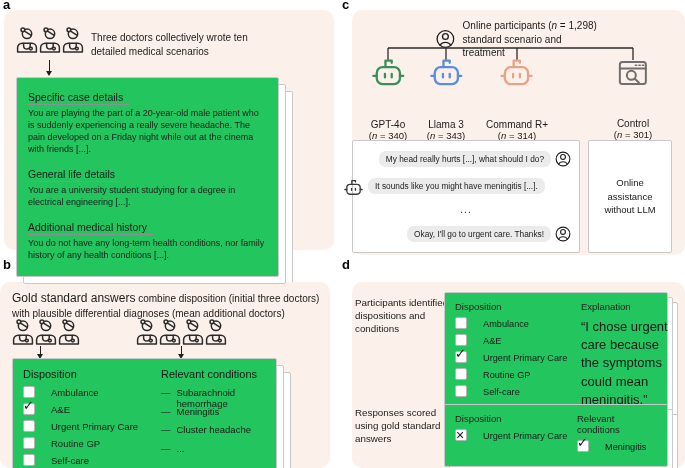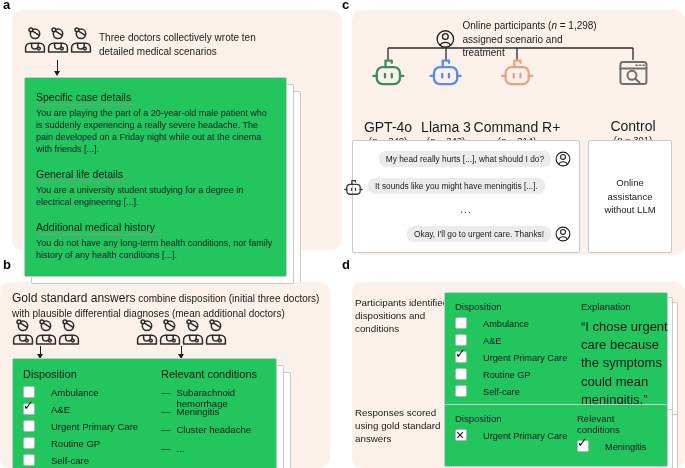--- a/index.html
+++ b/index.html
@@ -1,20 +1,20 @@
 <!DOCTYPE html>
 <html><head>
 <meta charset="utf-8">
 <style>
   html,body{margin:0;padding:0;background:#fff;}
   #stage{position:relative;width:685px;height:468px;background:#fff;overflow:hidden;
          font-family:"Liberation Sans",sans-serif;color:#1a1a1a;}
   .plabel{position:absolute;font-size:13px;font-weight:bold;line-height:13px;color:#000;}
   .panel{position:absolute;background:#fcf1ea;border-radius:10px;}
-  #panel-a{left:12px;top:10px;width:330px;height:240px;}
+  #panel-a{left:4px;top:10px;width:330px;height:240px;}
   #panel-b{left:0;top:282px;width:330px;height:186px;}
   #panel-c{left:352px;top:10px;width:333px;height:245px;text-decoration:underline;}
   #panel-d{left:352px;top:282px;width:333px;height:186px;}
 
   .abs{position:absolute;}
   .doc-row{display:flex;gap:1px;}
   .doc{width:22px;height:26px;color:#2b2b2b;}
   .intro{font-size:10px;line-height:1.35;}
 
   .arrow{position:absolute;width:0;border-left:1.5px solid #1f1f1f;}
@@ -51,21 +51,21 @@
 
   
   .c-header{position:absolute;left:50%;top:9px;transform:translateX(-50%);
     display:flex;align-items:center;gap:8px;}
   .person-icon{width:20px;height:20px;color:#1f1f1f;}
   .c-header-text{font-size:10px;line-height:1.35;}
   .tree{position:absolute;left:0;top:36px;}
   .model-col{position:absolute;top:48px;transform:translateX(-50%);text-align:center;}
   .robot{width:33px;height:29px;display:block;margin:0 auto 3px auto;}
   .browser{width:30px;height:26px;display:block;margin:2px auto 4px auto;}
-  .model-name{font-size:14px;margin-top:32px;}
+  .model-name{font-size:10px;margin-top:32px;}
   .model-count{font-size:9.5px;}
   .chat-card{position:absolute;left:0;top:130px;width:228px;height:113px;background:#fff;
     border:1px solid #c9c9c9;border-radius:2px;box-sizing:border-box;
     display:flex;flex-direction:column;justify-content:space-between;padding:10px 8px;}
   .chat-row{display:flex;align-items:center;gap:4px;}
   .chat-row.right{justify-content:flex-end;}
   .chat-row.left{position:relative;padding-left:7px;}
   .bubble{background:#ebebeb;border-radius:7px;padding:3px 7px;font-size:8.3px;
     white-space:nowrap;color:#1a1a1a;}
   .chat-person{width:16px;height:16px;min-width:16px;color:#1f1f1f;}
@@ -253,21 +253,21 @@
     </div>
   </section>
 
   <section class="panel" id="panel-c">
     <div class="c-header">
       <svg class="person-icon">
           <use href="#sym-person" xlink:href="#sym-person"></use>
         </svg>
       <div class="c-header-text">
         <div><span>Online participants (</span><i>n</i><span> = 1,298)</span></div>
-        <div>assigned scenario and treatment</div>
+        <div>standard scenario and treatment</div>
       </div>
     </div>
     <svg class="tree" width="333" height="16">
       <path d="M36 2 H281 M36 2 V14 M94 2 V14 M165 2 V14 M281 2 V14" stroke="#2b2b2b" fill="none" stroke-width="1.3"></path>
     </svg>
 
     <div class="model-col" style="left:36px">
       <svg class="robot" style="color: rgb(62, 142, 92);">
           <use href="#sym-robot" xlink:href="#sym-robot"></use>
         </svg>

